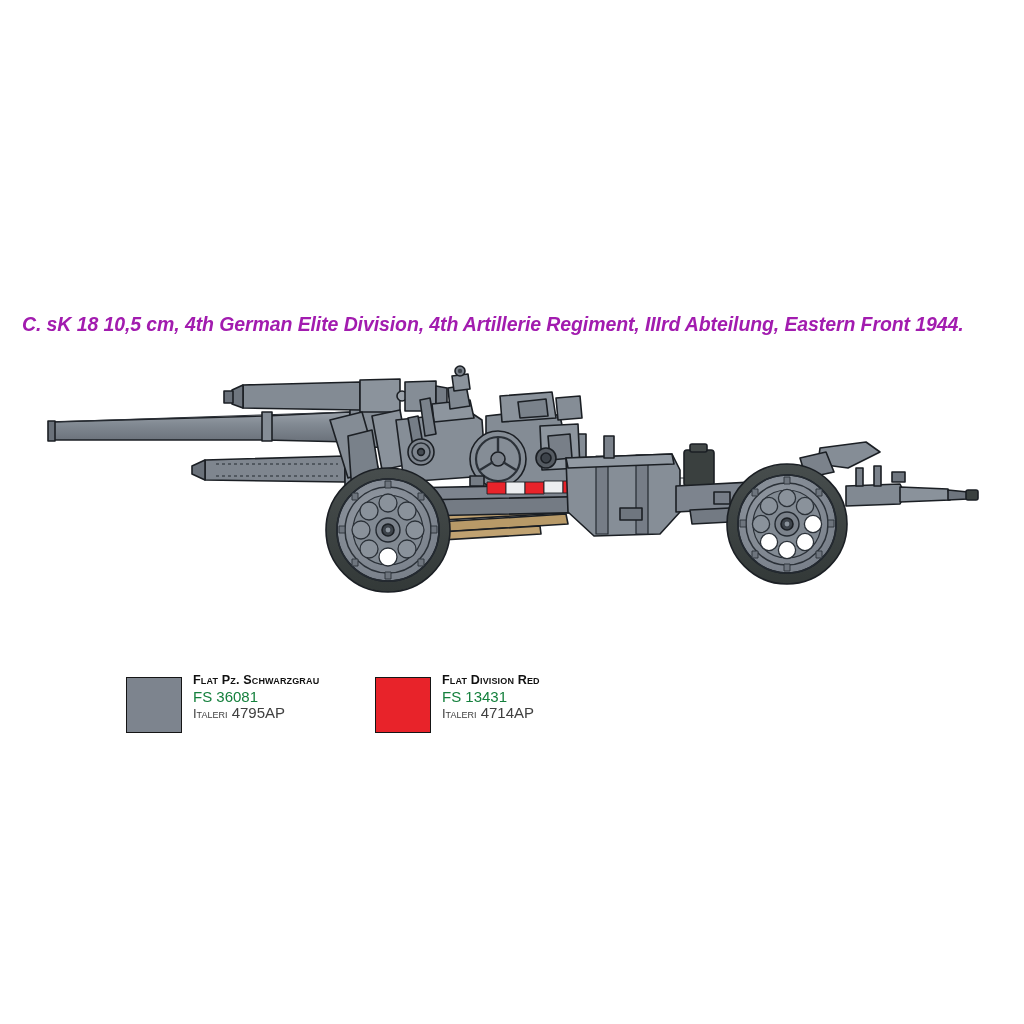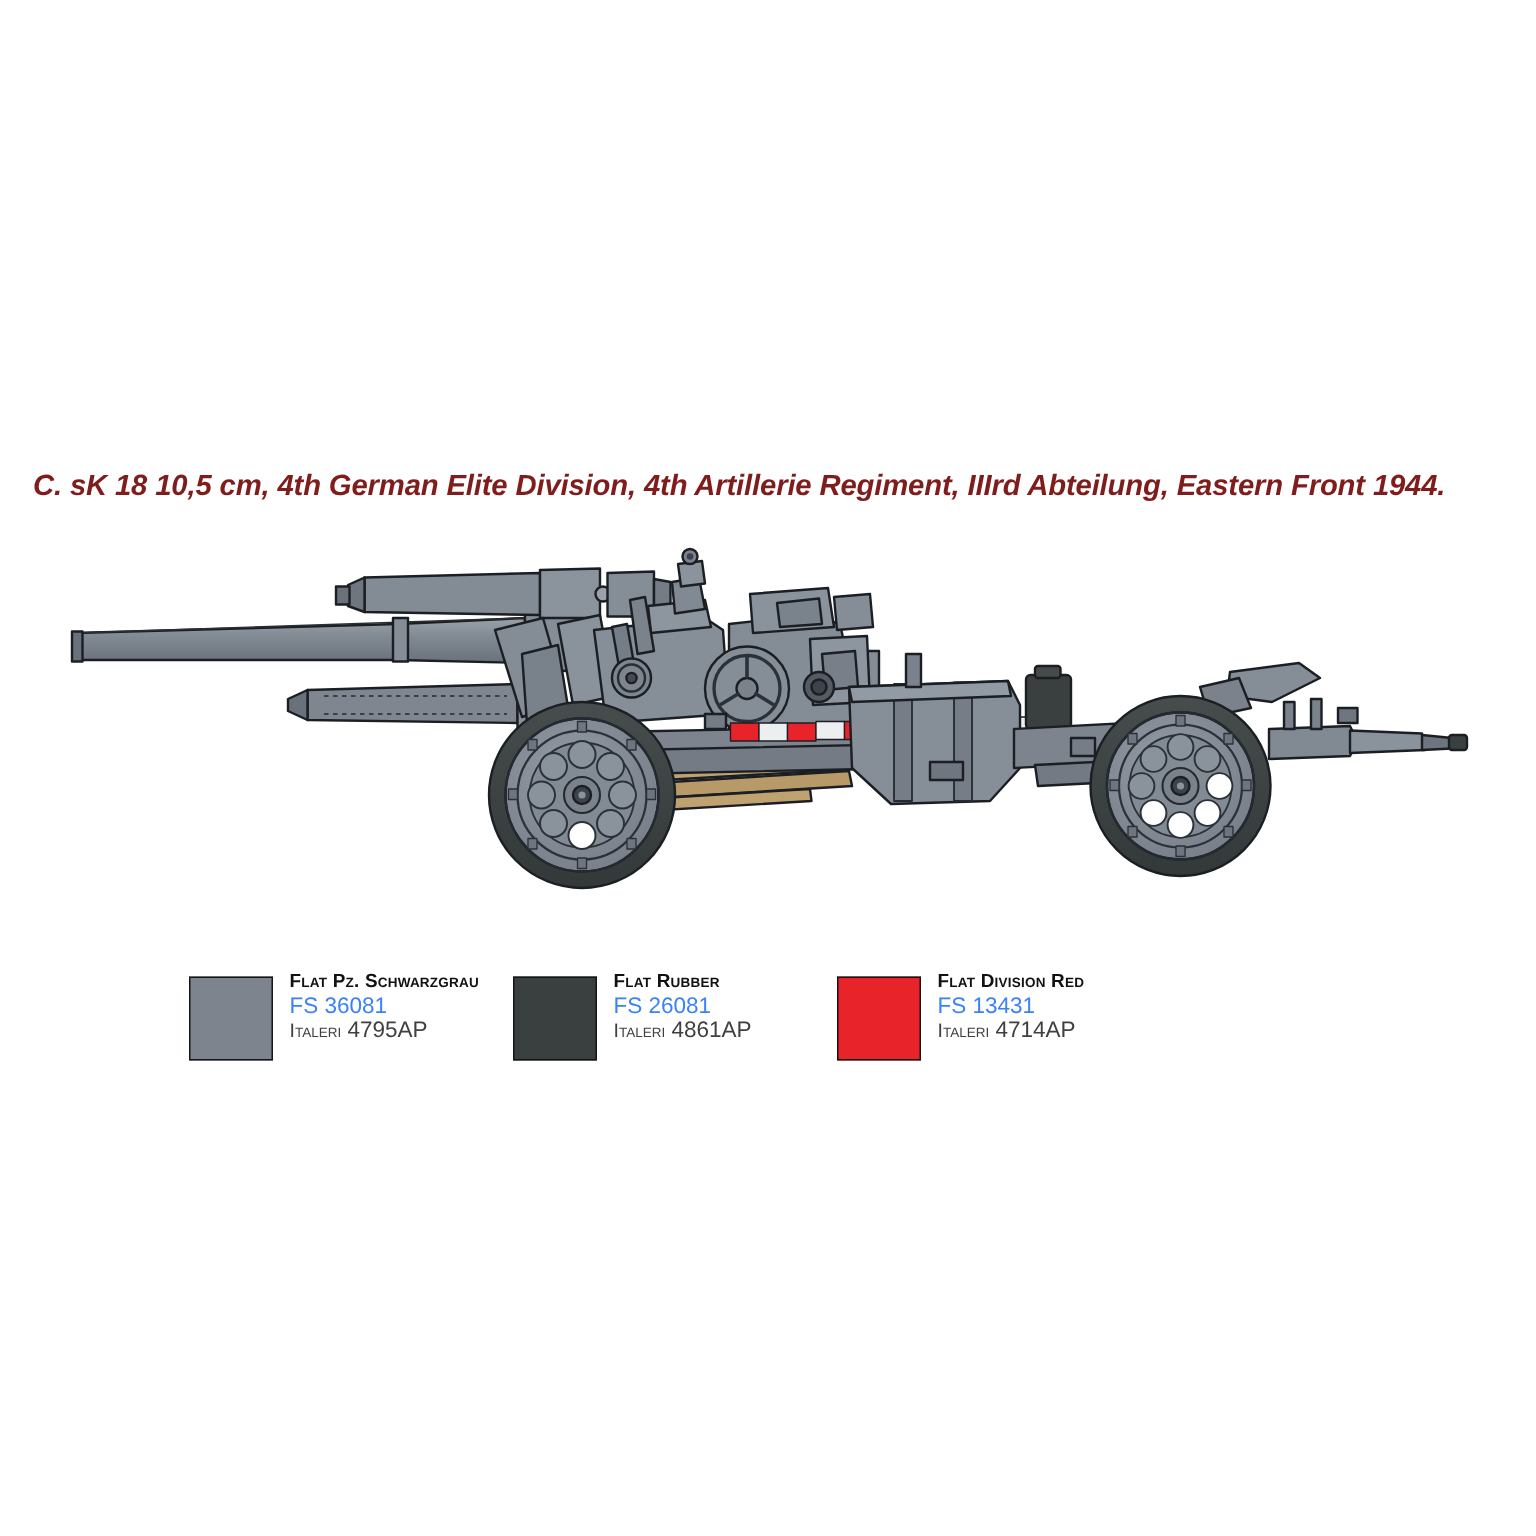--- a/index.html
+++ b/index.html
@@ -17,21 +17,21 @@
 
   
   #caption {
     position: absolute;
     left: 22px;
     top: 313px;
     width: 980px;
     font-size: 19.5px;
     font-weight: bold;
     font-style: italic;
-    color: #7f1d1d;
+    color: #a21caf;
     letter-spacing: -0.1px;
     white-space: nowrap;
   }
 
   
   #illustration {
     position: absolute;
     left: 0;
     top: 360px;
     width: 1024px;
@@ -45,21 +45,22 @@
     top: 648px;
     width: 830px;
     height: 70px;
     display: flex;
     flex-direction: row;
   }
   .legend-entry {
     display: flex;
     flex-direction: row;
     align-items: flex-start;
-    width: 216px;
+    width: 249px;
+    margin-top: 26px;
   }
   .swatch {
     width: 56px;
     height: 56px;
     flex: 0 0 56px;
     border: 1.4px solid #151515;
     box-sizing: border-box;
     margin-top: 3px;
   }
   .legend-text {
@@ -72,21 +73,21 @@
     font-size: 12.6px;
     font-weight: bold;
     font-variant: small-caps;
     color: #111111;
     letter-spacing: 0.15px;
     display: block;
     margin-bottom: 2px;
   }
   .fs-code {
     font-size: 15px;
-    color: #3b82f6;
+    color: #15803d;
     display: block;
     margin-bottom: 1px;
   }
   .italeri-line {
     font-size: 15px;
     color: #404040;
     display: block;
   }
   .italeri-word {
     font-size: 13px;
@@ -343,28 +344,20 @@
 
   <div class="legend-entry">
     <div class="swatch" style="background: rgb(125, 132, 142); border-color: rgb(21, 21, 21);"></div>
     <div class="legend-text">
       <span class="paint-name">Flat Pz. Schwarzgrau</span>
       <span class="fs-code">FS 36081</span>
       <span class="italeri-line"><span class="italeri-word">Italeri</span> <span>4795AP</span></span>
     </div>
   </div>
 
-  <div class="legend-entry">
-    <div class="swatch" style="background: rgb(58, 64, 63); border-color: rgb(21, 21, 21);"></div>
-    <div class="legend-text">
-      <span class="paint-name">Flat Rubber</span>
-      <span class="fs-code">FS 26081</span>
-      <span class="italeri-line"><span class="italeri-word">Italeri</span> <span>4861AP</span></span>
-    </div>
-  </div>
 
 
   <div class="legend-entry">
     <div class="swatch" style="background: rgb(232, 35, 42); border-color: rgb(21, 21, 21);"></div>
     <div class="legend-text">
       <span class="paint-name">Flat Division Red</span>
       <span class="fs-code">FS 13431</span>
       <span class="italeri-line"><span class="italeri-word">Italeri</span> <span>4714AP</span></span>
     </div>
   </div>

